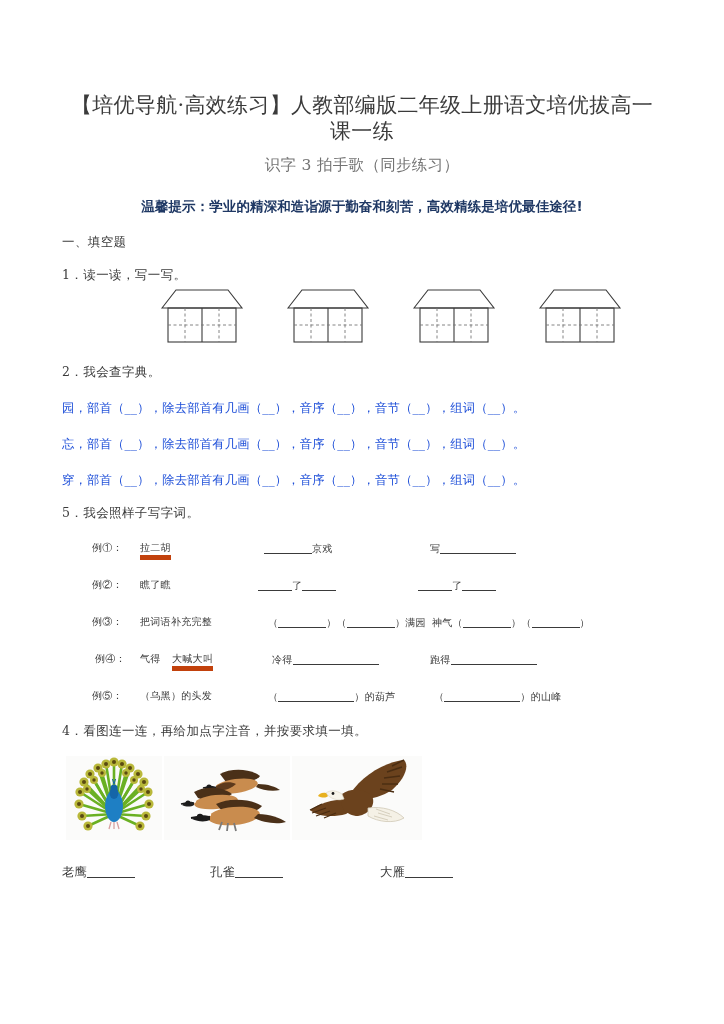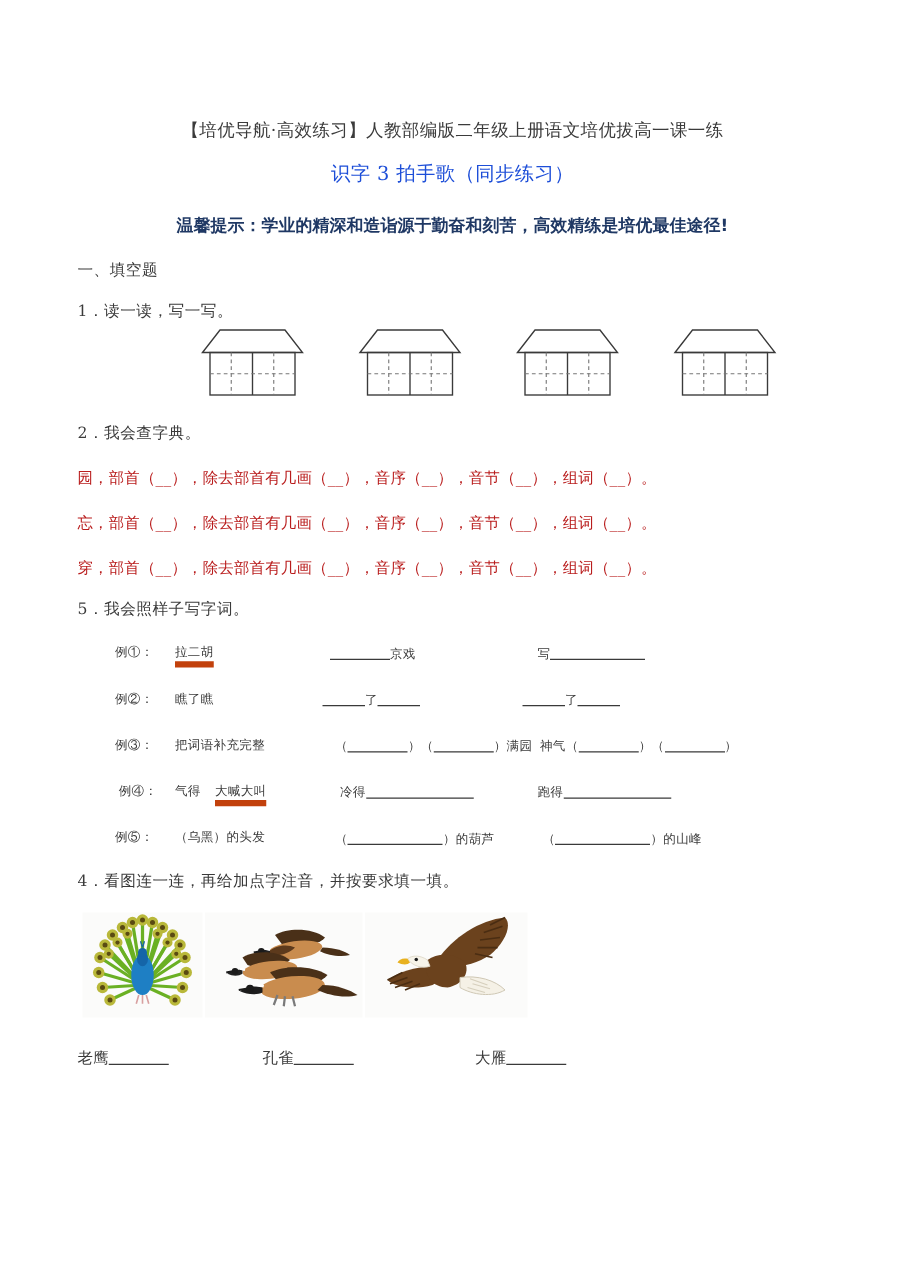--- a/index.html
+++ b/index.html
@@ -25,31 +25,31 @@
   .content {
     position: absolute;
     left: 62px;
     top: 92px;
     width: 600px;
   }
 
   
   .doc-title {
     text-align: center;
-    font-size: 14px;
+    font-size: 21px;
     letter-spacing: 0.3px;
     color: #3b3b3b;
     line-height: 26px;
     font-family: "DejaVu Serif", "Liberation Serif", serif;
   }
   .doc-title2 {
     text-align: center;
     font-size: 15.5px;
     letter-spacing: 0.3px;
-    color: #1d4ed8;
+    color: #737373;
     line-height: 26px;
     margin-top: 8px;
   }
   .tip-line {
     text-align: center;
     font-family: "DejaVu Sans", "Liberation Sans", sans-serif;
     font-weight: bold;
     font-size: 13.5px;
     color: #1F3864;
     margin-top: 15px;
@@ -64,21 +64,21 @@
     letter-spacing: 0.4px;
   }
   .q-num {
     font-size: 12.5px;
     color: #3a3a3a;
     margin-top: 16px;
     letter-spacing: 0.4px;
   }
   .dict-line {
     font-size: 12.3px;
-    color: #b91c1c;
+    color: #1d4ed8;
     margin-top: 19px;
     letter-spacing: 0.2px;
     white-space: nowrap;
   }
 
   
   .pinyin-row {
     position: relative;
     height: 22px;
     margin-top: 22px;

